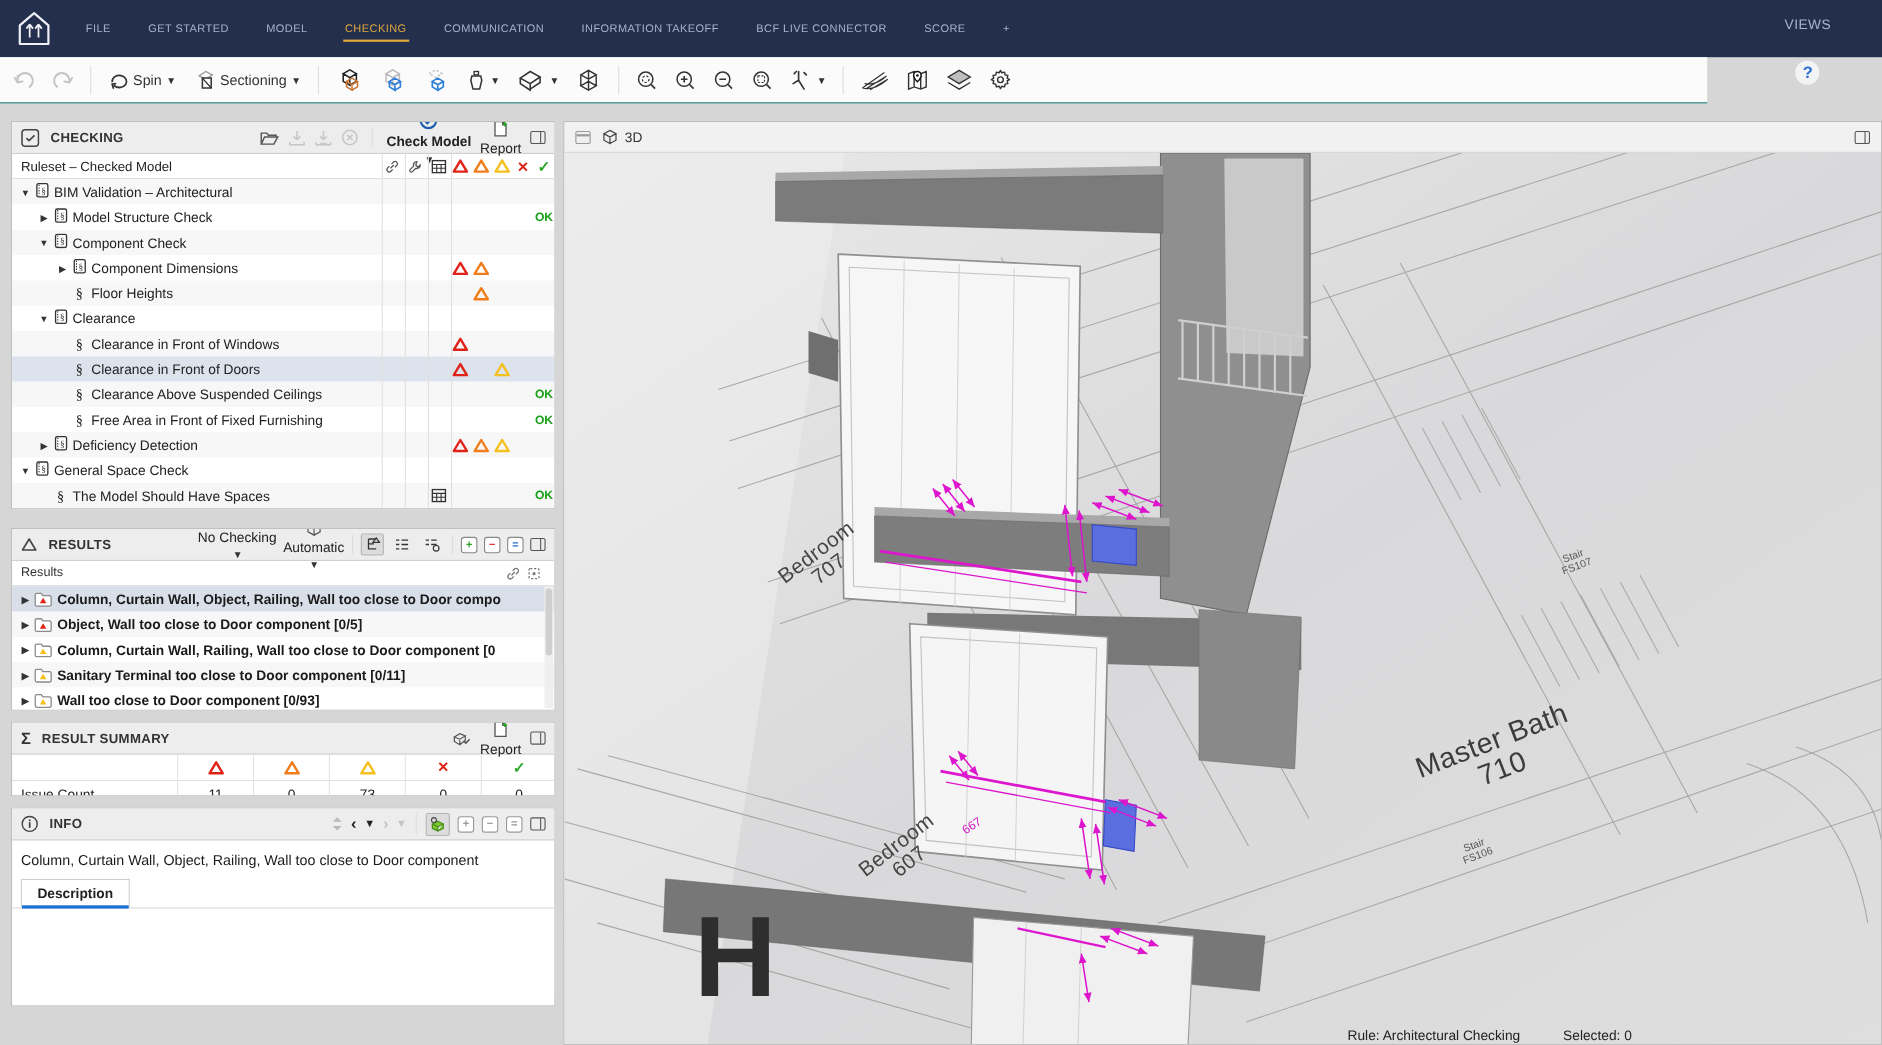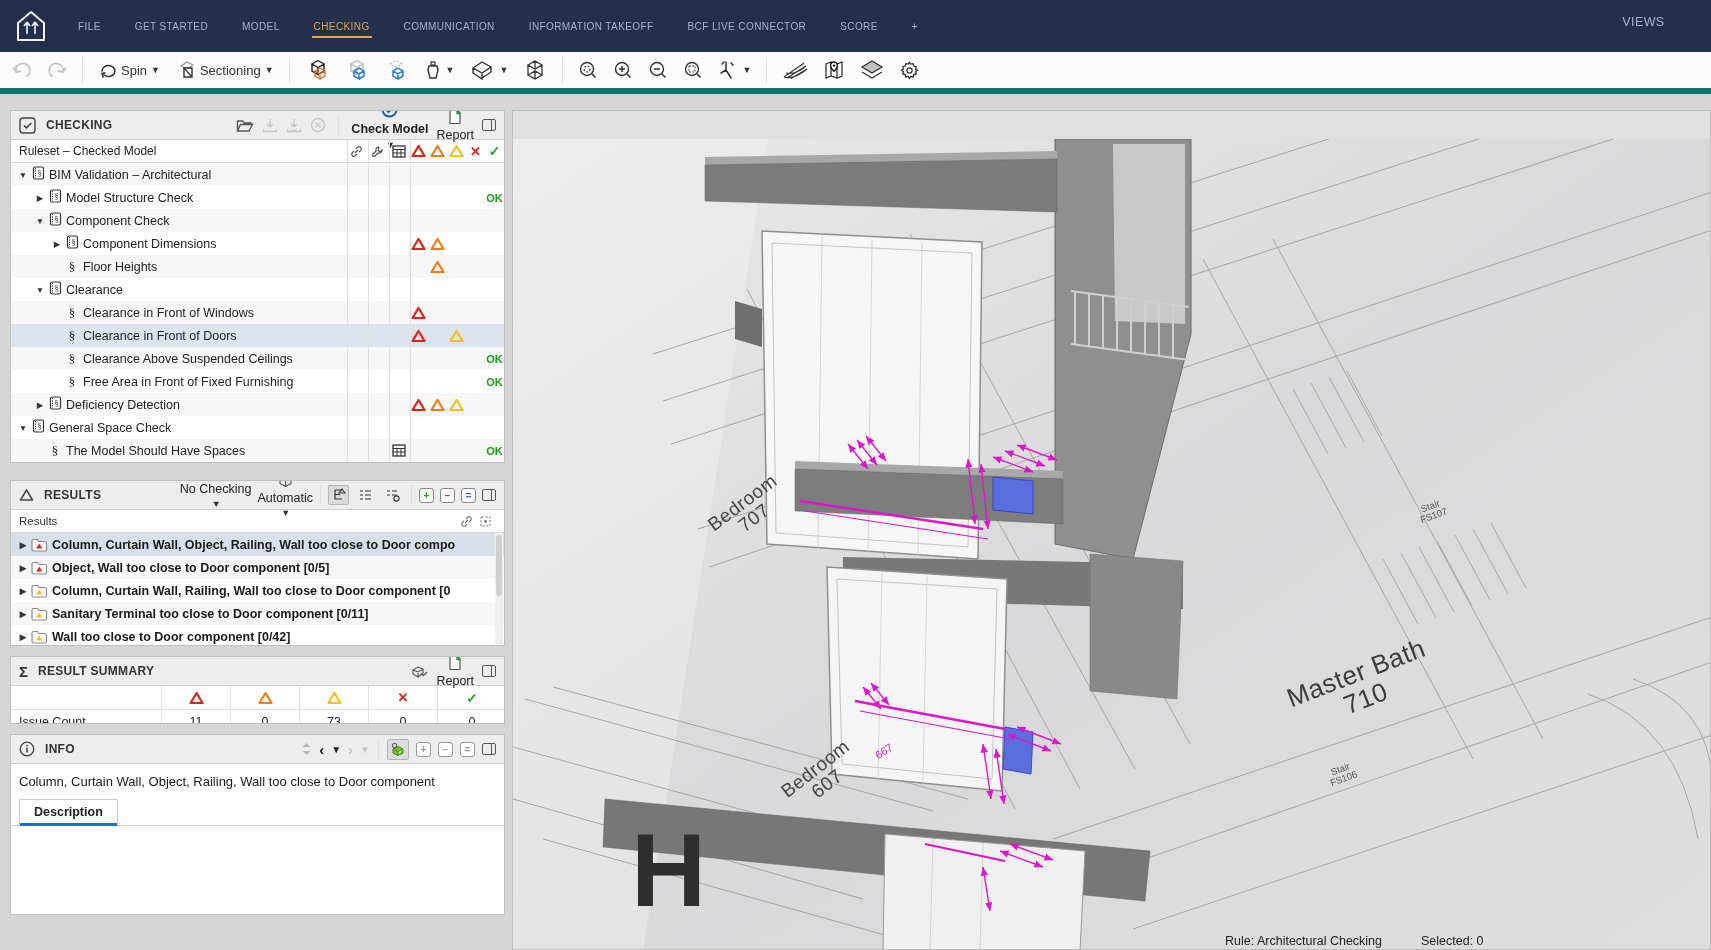--- a/index.html
+++ b/index.html
@@ -13,22 +13,22 @@
   .menu-items { display:flex; gap:30px; margin-left:28px; align-items:center; }
   .menu-item { color:#a9b3cd; font-size:10px; letter-spacing:.4px; cursor:pointer;
                padding:6px 2px; white-space:nowrap; }
   .menu-item.active { color:#e2a93b; border-bottom:2px solid #e2a93b; padding-bottom:4px; }
   .menu-right { margin-left:auto; display:flex; align-items:center; gap:26px; margin-right:16px;flex-direction:column; }
   .menu-rlabel { color:#a9b3cd; font-size:12.5px; letter-spacing:.4px; cursor:pointer; white-space:nowrap;}
   .help-btn { width:22px; height:22px; border-radius:50%; background:#f2f3f5; color:#2f6fd0;
               font-weight:bold; font-size:15px; display:flex; align-items:center; justify-content:center; cursor:pointer;}
 
   
-  .toolbar { position:absolute; left:0; top:52px; width:1711px; height:42px; background:#fbfbfb;
-             border-bottom:6px solid #0f766e; display:flex; align-items:center; padding:0 8px; gap:7px; }
+  .toolbar { position:absolute; left:0; top:52px; width:1552px; height:42px; background:#fbfbfb;
+             border-bottom:1px solid #0f766e; display:flex; align-items:center; padding:0 8px; gap:7px; }
   .tb-sep { width:1px; height:26px; background:#ddd; margin:0 4px; flex:0 0 auto;}
   .tb-btn { display:flex; align-items:center; gap:3px; color:#333; font-size:13px; cursor:pointer;
             padding:3px 4px; border-radius:3px; white-space:nowrap; flex:0 0 auto;}
   .tb-btn svg { display:block; }
   .tb-btn.disabled { color:#c4c4c4; cursor:default; }
   .caret { font-size:9px; color:#333; margin-left:1px; }
   .search-wrap { margin-left:auto; position:relative; width:296px; height:30px; flex:0 0 auto; margin-right:2px;}
   .search-wrap input { width:100%; height:100%; border:1px solid #bdbdbd; border-radius:3px;
                        font-size:14px; color:#444; padding:0 30px 0 10px; outline:none;
                        font-family:"Liberation Sans",sans-serif; background:#fff;}
@@ -729,21 +729,21 @@
      <span>Sanitary Terminal too close to Door component [0/11]</span>
       </div>
       <div class="rrow">
      <span class="expander" style="margin-left:6px;font-size:8.5px;">▶</span>
      <span style="margin:0 4px 0 2px;display:flex;">
           <svg width="17" height="14" viewBox="0 0 17 14">
             <path d="M1 3 a1.5 1.5 0 0 1 1.5-1.5 h4 l1.5 2 h6 A1.5 1.5 0 0 1 15.5 5 V11.5 a1.5 1.5 0 0 1 -1.5 1.5 h-11.5 A1.5 1.5 0 0 1 1 11.5 Z" fill="#fff" stroke="#8a8a8a" stroke-width="1.2"></path>
             <path d="M8.2 5.5 L11.2 10.5 H5.2 Z" fill="#f3c01d"></path>
           </svg>
         </span>
-     <span>Wall too close to Door component [0/42]</span>
+     <span>Wall too close to Door component [0/93]</span>
       </div>
     </div>
   <div class="scrollbar">
       <div class="scroll-thumb"></div>
     </div>
 </div>
 
 <div class="panel" style="top:656px; height:68px;">
   <div class="panel-header">
     <span style="font-size:15px; color:#333; font-weight:bold;">Σ</span>
@@ -830,20 +830,28 @@
     </div>
   </div>
   <div class="info-text">Column, Curtain Wall, Object, Railing, Wall too close to Door component</div>
   <div class="tabbar">
     <span class="tab active">Description</span>
   </div>
   <div style="height:80px; background:#fff;"></div>
 </div>
 
 <div class="viewport">
+  <div class="vp-header">
+    <span class="edge-tab" style="margin-right:4px;"></span>
+    <svg width="15" height="15" viewBox="0 0 15 15">
+        <path d="M7.5 1.5 L13 4.5 7.5 7.5 2 4.5 Z M2 4.5 v6 l5.5 3 v-6 M13 4.5 v6 l-5.5 3" fill="none" stroke="#444" stroke-width="1.1"></path>
+      </svg>
+    <span class="vp-title">3D</span>
+    <span class="win-icon" style="margin-left:auto;"></span>
+  </div>
   <div class="vp-canvas">
     <svg width="1199" height="812" viewBox="0 0 1199 812" style="position:absolute;left:0;top:0;">
       <defs>
         <marker id="ma" viewBox="0 0 8 8" refX="7" refY="4" markerWidth="7" markerHeight="7" orient="auto">
           <path d="M0 1 L7 4 L0 7 Z" fill="#dd16ce"></path>
         </marker>
         <marker id="mas" viewBox="0 0 8 8" refX="7" refY="4" markerWidth="7" markerHeight="7" orient="auto-start-reverse">
           <path d="M0 1 L7 4 L0 7 Z" fill="#dd16ce"></path>
         </marker>
         <linearGradient id="bgg" x1="0" y1="0" x2="1" y2="1">

